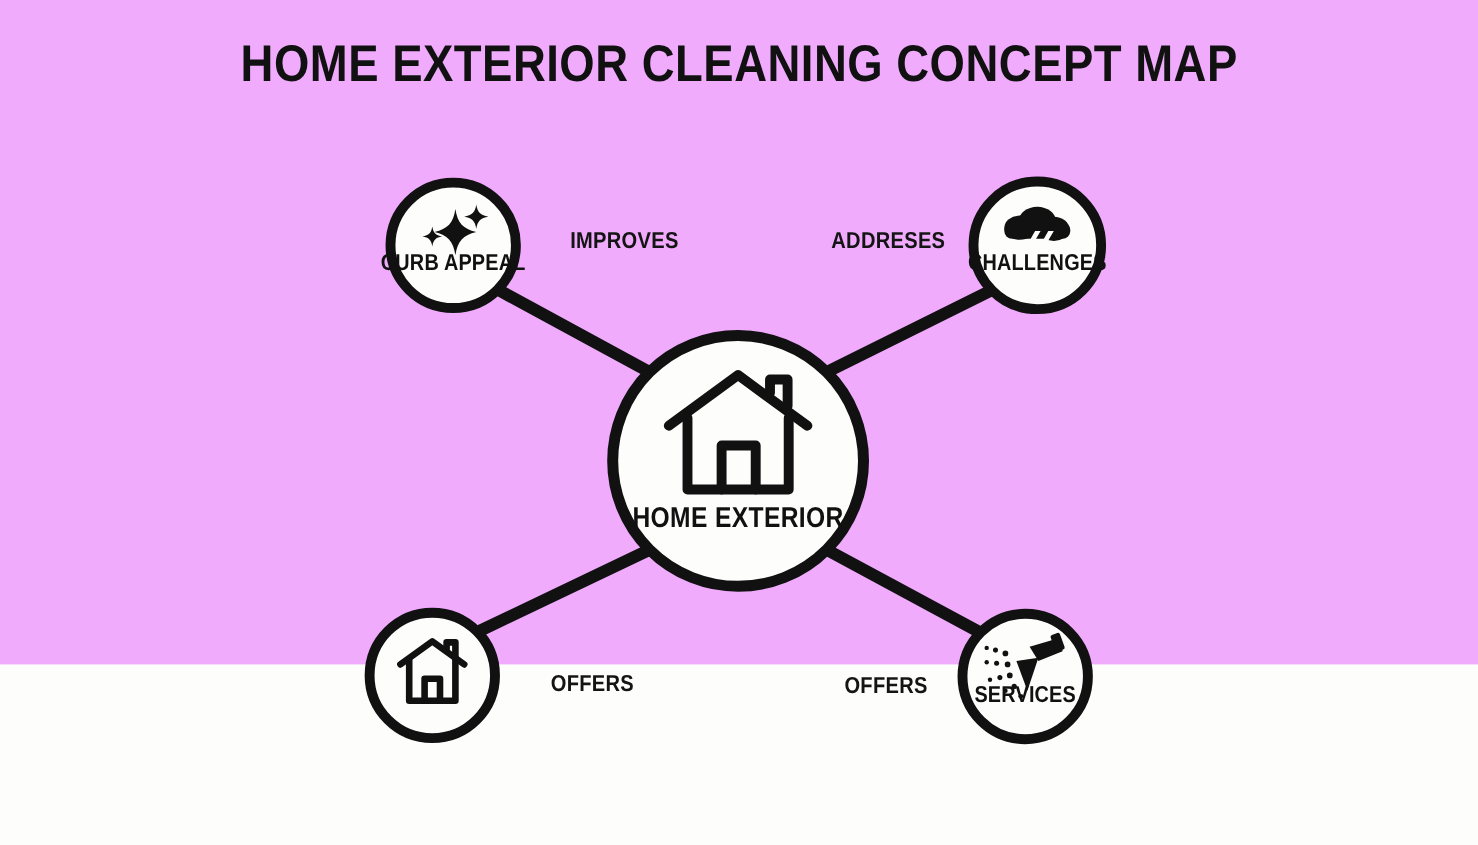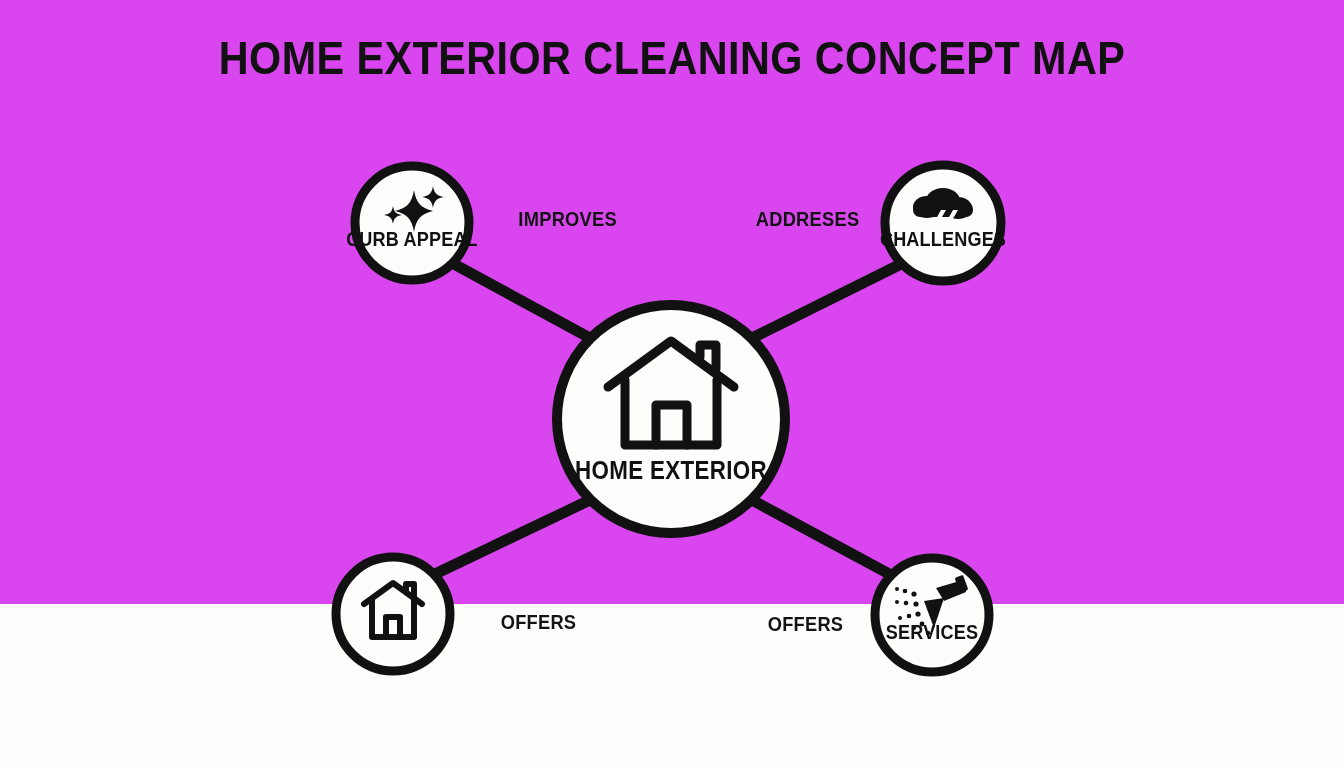--- a/index.html
+++ b/index.html
@@ -6,21 +6,21 @@
   * { margin:0; padding:0; box-sizing:border-box; }
   html, body {
     width:1344px; height:768px;
     background:#fdfdfc;
     font-family:"Liberation Sans", sans-serif;
     overflow:hidden;
   }
   #canvas {
     position:relative;
     width:1344px; height:604px;
-    background:#d946ef;
+    background:#f0abfc;
   }
   #diagram {
     position:absolute;
     left:0; top:0;
     width:1344px; height:768px;
   }
   .title {
     position:absolute;
     left:0; top:30px;
     width:1344px;

